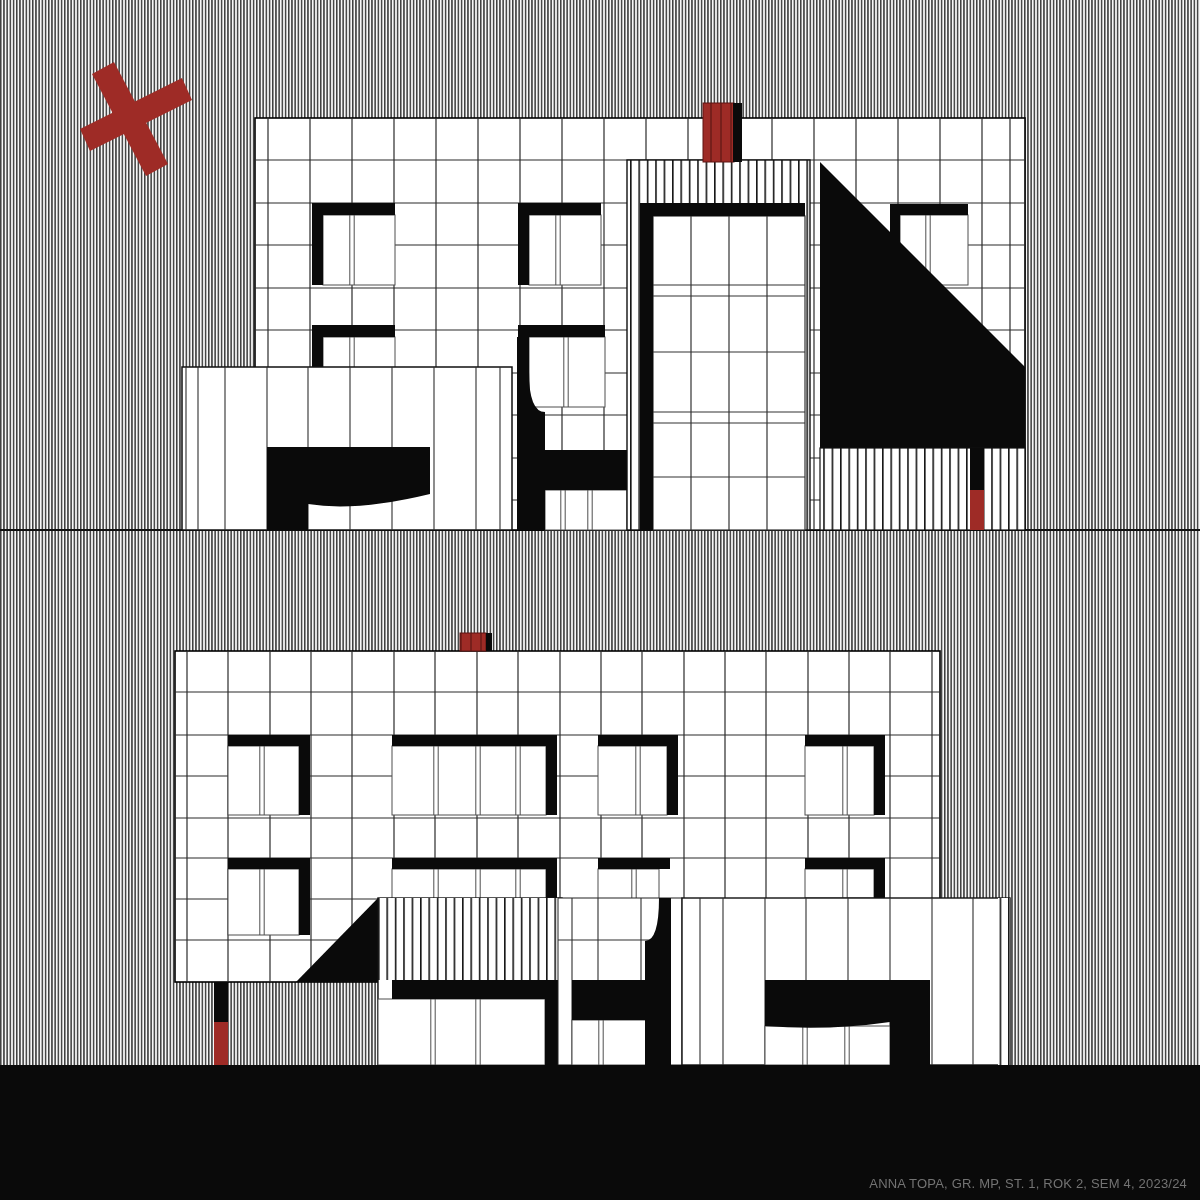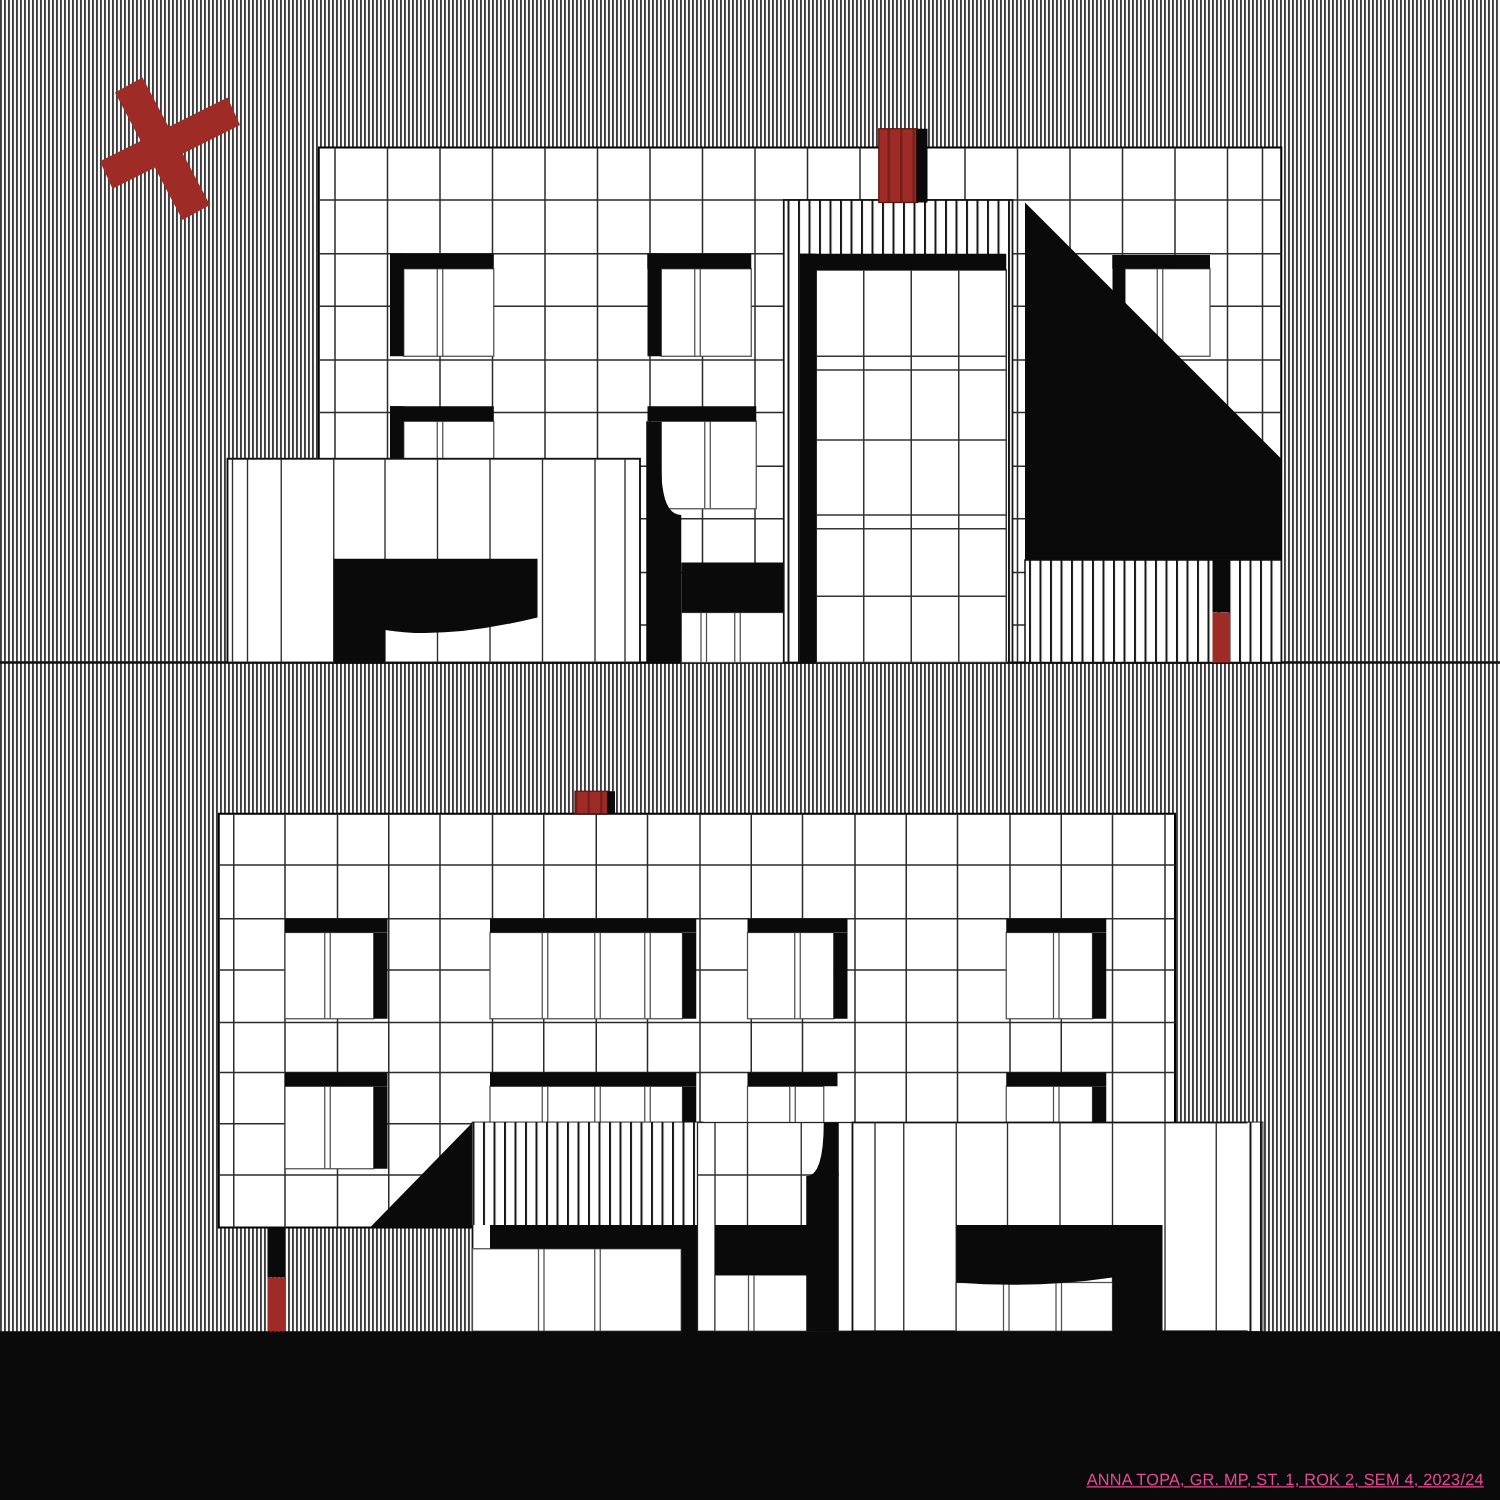--- a/index.html
+++ b/index.html
@@ -1,20 +1,20 @@
 <!DOCTYPE html>
 <html><head>
 <meta charset="utf-8">
 <style>
   html,body{margin:0;padding:0;background:#ffffff;}
   .stage{position:relative;width:1200px;height:1200px;overflow:hidden;background:#fff;
          font-family:"Liberation Sans", sans-serif;}
   .stage svg{position:absolute;left:0;top:0;display:block;}
-  .credit{position:absolute;right:13px;bottom:9px;color:#ec4899;font-size:13px;
-          letter-spacing:.2px;white-space:nowrap;text-decoration:underline;}
+  .credit{position:absolute;right:13px;bottom:9px;color:#737373;font-size:13px;
+          letter-spacing:.2px;white-space:nowrap;}
 </style>
 </head>
 <body>
 
 <div class="stage">
   <svg id="art" width="1200" height="1200" viewBox="0 0 1200 1200">
     <defs>
       <pattern id="p-hatch" width="3.2" height="8" patternUnits="userSpaceOnUse">
         <rect width="3.2" height="8" fill="#f7f7f7"></rect>
         <rect width="1.5" height="8" fill="#3d3d3d"></rect>

